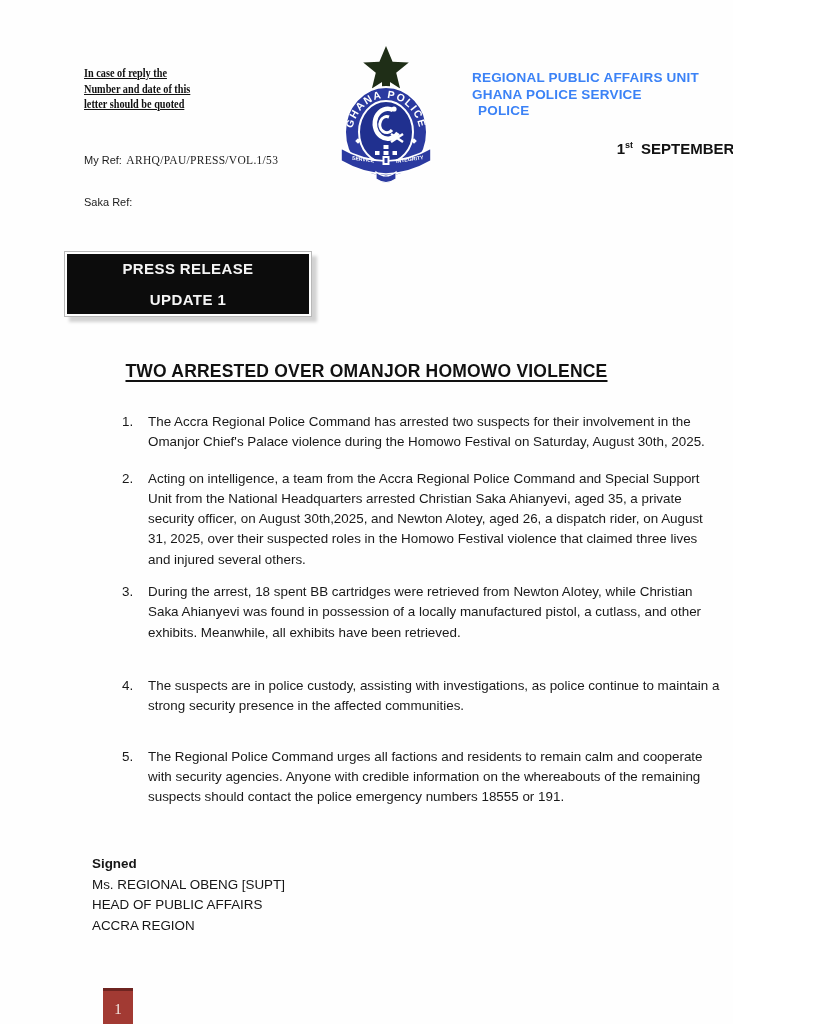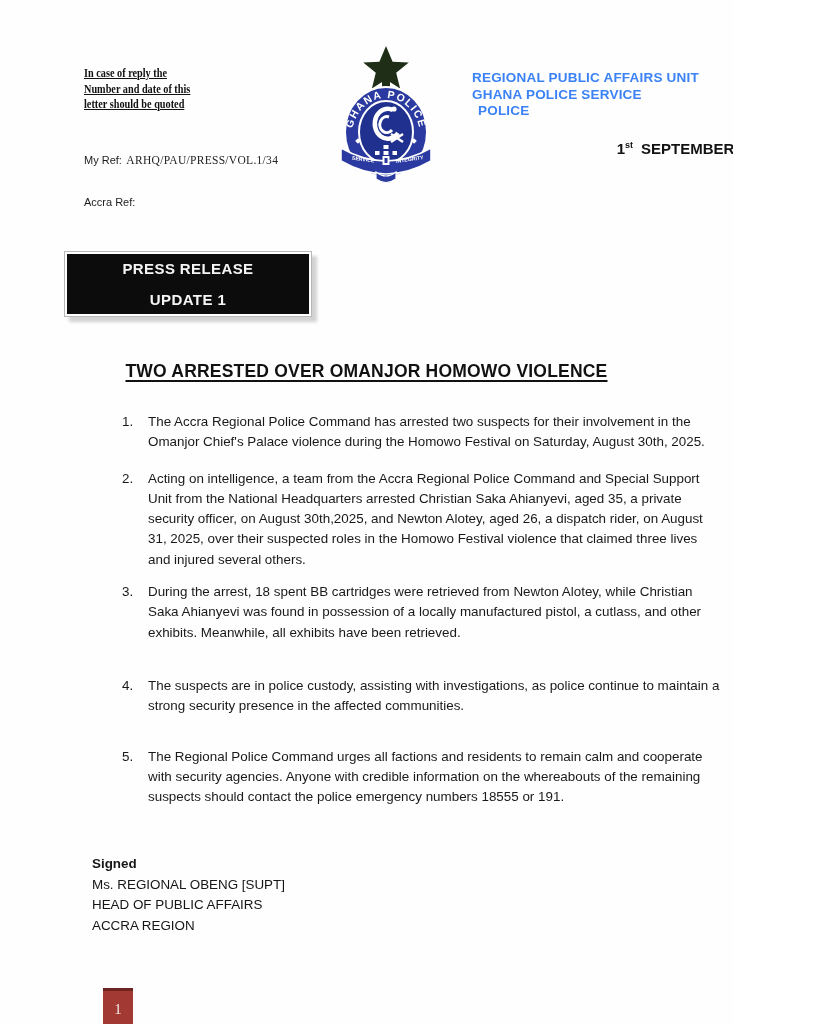--- a/index.html
+++ b/index.html
@@ -88,24 +88,24 @@
 
   <div class="note">
     <div>In case  of reply the</div>
     <div>Number and date of this</div>
     <div>letter  should  be  quoted</div>
   </div>
 
   <div class="refs">
     <div class="ref-line">
       <span class="ref-label">My Ref:</span>
-      <span class="ref-value">ARHQ/PAU/PRESS/VOL.1/34</span>
+      <span class="ref-value">ARHQ/PAU/PRESS/VOL.1/53</span>
     </div>
     <div class="ref-line">
-      <span class="ref-label">Accra Ref:</span>
+      <span class="ref-label">Saka Ref:</span>
     </div>
   </div>
 
   <svg class="crest" viewBox="0 0 118 142">
 
     <polygon points="59,2 65.6,17.8 81.8,18.6 69.2,28.8 73.1,44.6 59,35.6 44.9,44.6 48.8,28.8 36.2,18.6 52.4,17.8" fill="#1f2e17"></polygon>
     <rect x="55" y="34" width="8" height="12" fill="#1f2e17"></rect>
 
     <ellipse cx="59" cy="88" rx="41" ry="45" fill="#2b3aa0" stroke="#ffffff" stroke-width="2"></ellipse>
 

